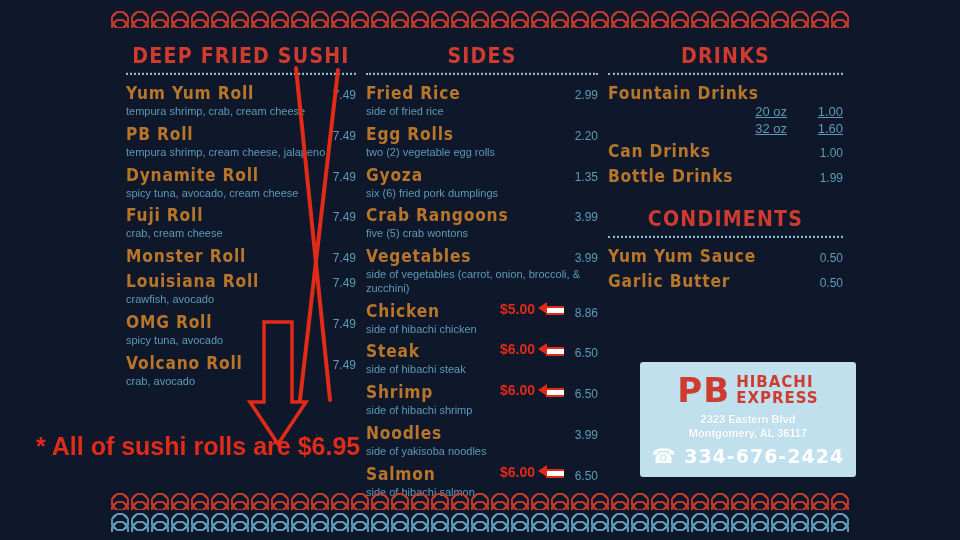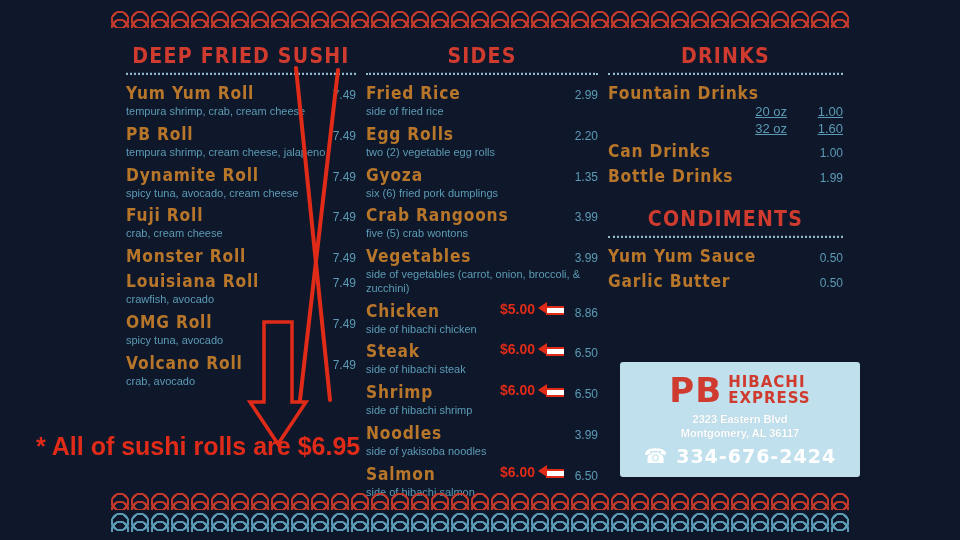--- a/index.html
+++ b/index.html
@@ -150,23 +150,23 @@
     left: 0; top: 0;
     width: 0; height: 0;
     border-top: 6.5px solid transparent;
     border-bottom: 6.5px solid transparent;
     border-right: 9px solid #e02b18;
   }
 
   
   .logo-box {
     position: absolute;
-    left: 620px;
+    left: 640px;
     top: 362px;
-    width: 240px;
+    width: 216px;
     height: 115px;
     background: #bfe0ec;
     border-radius: 3px;
     text-align: center;
     padding-top: 8px;
     box-sizing: border-box;
   }
   .logo-top {
     display: flex;
     align-items: center;

